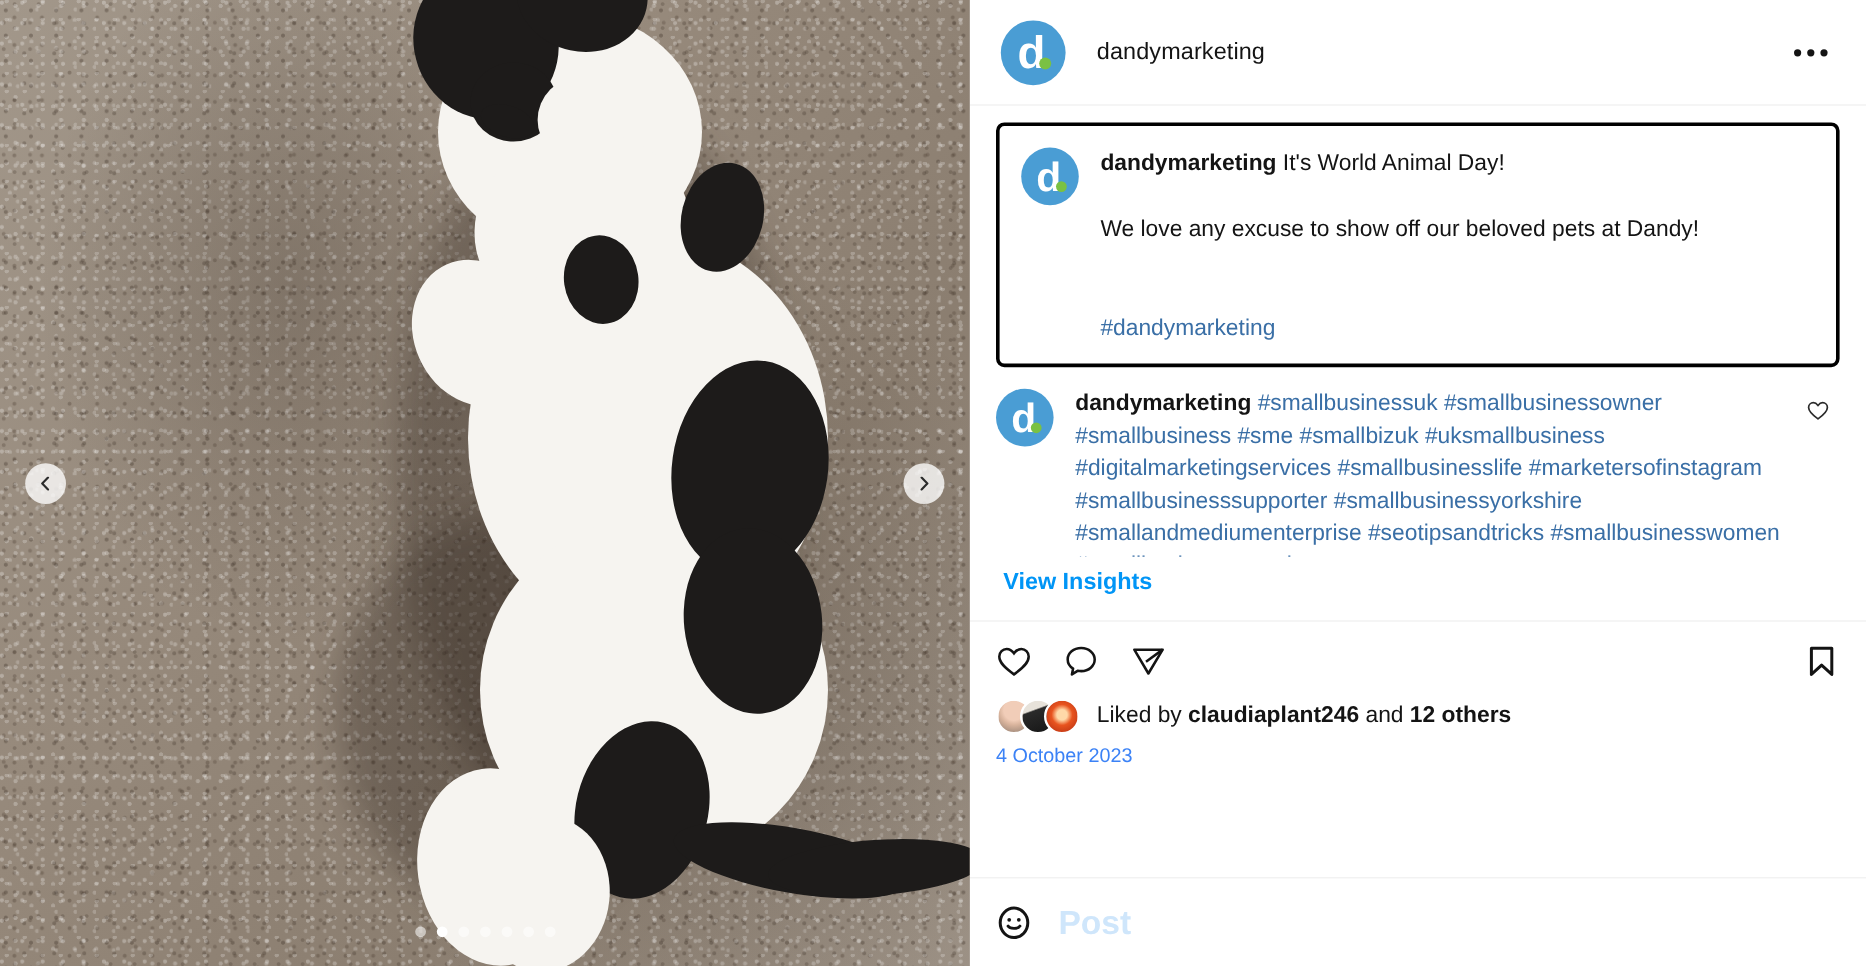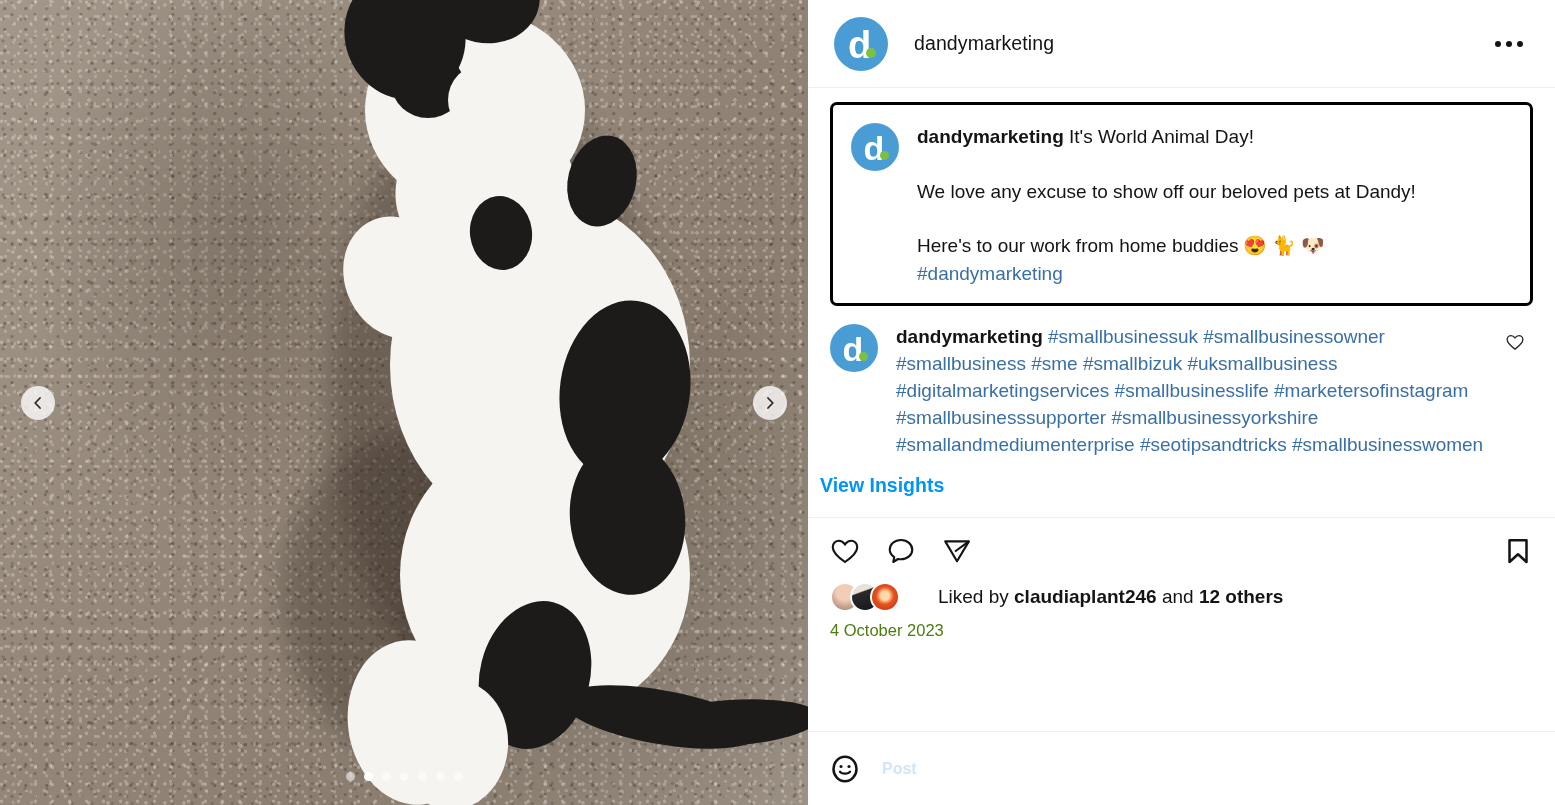--- a/index.html
+++ b/index.html
@@ -122,67 +122,67 @@
     padding: 18px 22px 0 22px;
     max-height: 158px; overflow: hidden; position: relative;
   }
   .cm-body { flex: 1 1 auto; min-width: 0; }
   .cm-text { font-size: 19px; line-height: 1.42; color: #3a6fa6; word-break: break-word; }
   .cm-user { font-weight: 700; color: #141414; }
   .cm-like { flex: 0 0 28px; padding-top: 8px; }
 
   
   .insights {
-    padding: 10px 22px 20px 12px;
+    padding: 10px 22px 20px 28px;
     border-bottom: 1px solid #efefef;
   }
   .insights a {
     font-size: 19.5px; color: #0095f6; font-weight: 600;
     text-decoration: none; cursor: pointer;
   }
 
   
   .actions {
     display: flex; align-items: center;
     padding: 18px 22px 10px 22px; gap: 26px;
   }
   .act { cursor: pointer; display: flex; align-items: center; }
   .act.save { margin-left: auto; }
 
   
-  .likes { padding: 6px 22px 0 22px; display: flex; align-items: center; gap: 24px; }
+  .likes { padding: 6px 22px 0 22px; display: flex; align-items: center; }
   .like-avs { display: flex; flex: 0 0 auto; margin-right: 14px; }
   .like-av {
     width: 30px; height: 30px; border-radius: 50%;
     border: 2px solid #fff; margin-left: -10px; overflow: hidden;
   }
   .like-av:first-child { margin-left: 0; }
   .la1 { background: radial-gradient(circle at 50% 30%, #f1cdb8 0 38%, #d9b49d 55%, #8d7b6f 100%); }
   .la2 { background: linear-gradient(160deg, #e7e2da 0 30%, #2a2a2a 34%, #161616 100%); }
   .la3 { background: radial-gradient(circle at 50% 45%, #ffd9a8 0 22%, #e8541f 45%, #b02b10 100%); }
   .likes-text { font-size: 19px; color: #141414; }
   .likes-text b { font-weight: 700; }
-  .date { padding: 9px 22px 0 22px; font-size: 16.5px; color: #4d7c0f; }
+  .date { padding: 9px 22px 0 22px; font-size: 16.5px; color: #3b82f6; }
 
   
   .composer {
     margin-top: auto;
     border-top: 1px solid #efefef;
     display: flex; align-items: center;
     padding: 16px 22px; gap: 22px; height: 74px; flex: 0 0 74px;
   }
   .composer .cin {
     flex: 1 1 auto; border: none; outline: none;
     font-size: 20px; font-family: "Liberation Sans", sans-serif;
     color: #141414; background: transparent;
   }
   .composer .cin::placeholder { color: #9a9a9a; }
   .post-btn {
     background: none; border: none; cursor: pointer;
-    font-size: 16px; font-weight: 600; color: #cfe6fb;
+    font-size: 28px; font-weight: 600; color: #cfe6fb;
     font-family: "Liberation Sans", sans-serif; padding: 0;
   }
 
   
   .nav-arrow {
     position: absolute; top: 50%; transform: translateY(-50%);
     width: 34px; height: 34px; border-radius: 50%;
     background: rgba(255,255,255,.78);
     display: flex; align-items: center; justify-content: center;
     cursor: pointer;
@@ -281,21 +281,21 @@
             <span class="gdot" style="background:#7ac143;"></span>
           </div>
         </div>
         <div class="cap-body">
           <div class="cap-line">
             <span class="cap-user">dandymarketing</span>
             <span>It's World Animal Day!</span>
           </div>
           <div class="cap-para">We love any excuse to show off our beloved pets at Dandy!</div>
           <div class="cap-para">
-            <span>Here's to our work from home buddies 😍 🐈 🐶</span><br>
+            <br>
             <span class="cap-tag">#dandymarketing</span>
           </div>
         </div>
       </div>
     </div>
 
     <div class="comment-row">
       <div class="cap-av">
         <div class="avatar sm" style="background:#4a9dd4;">
           <span class="dletter">d</span>

